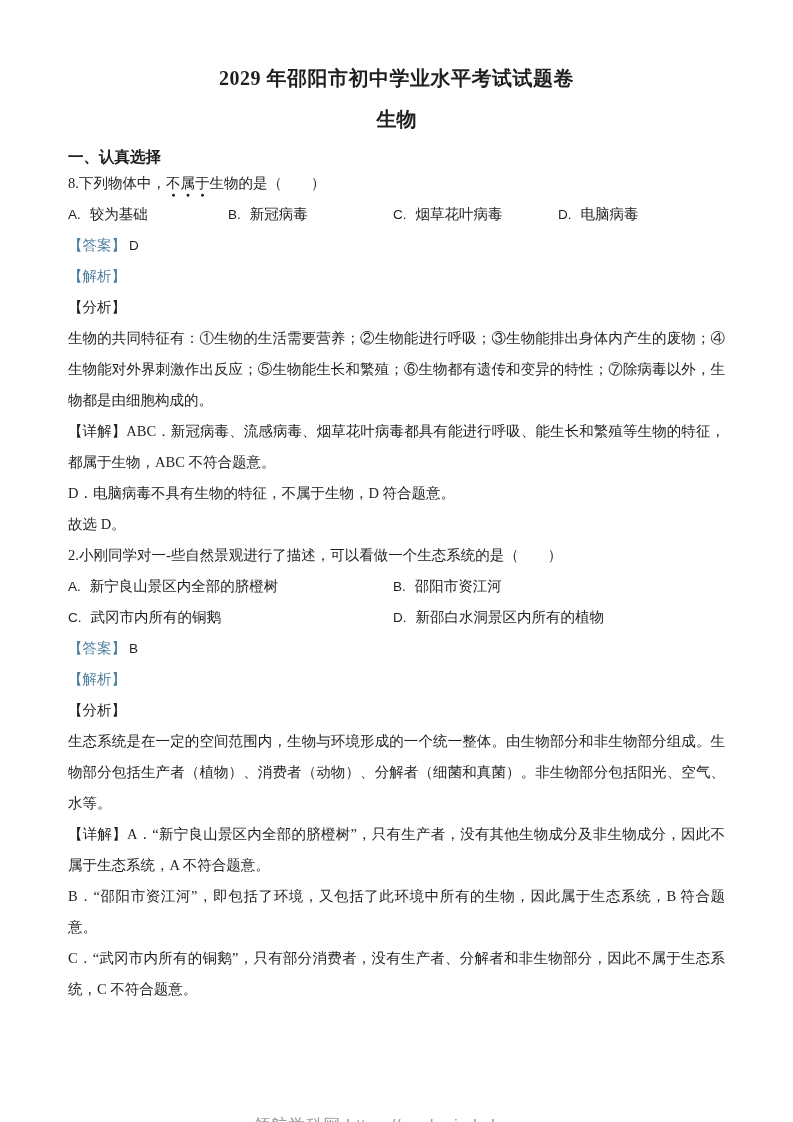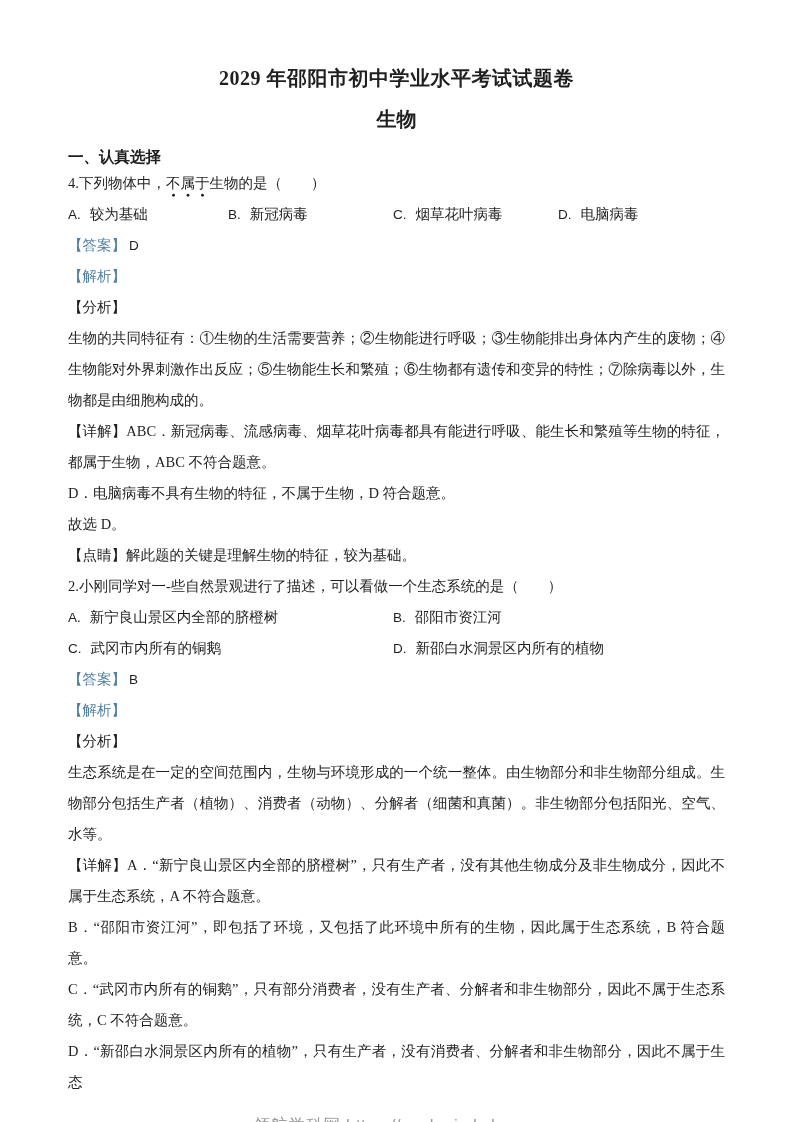--- a/index.html
+++ b/index.html
@@ -50,53 +50,51 @@
 </style>
 </head>
 <body>
 
 <div class="page">
 
   <div class="doc-title">2029 年邵阳市初中学业水平考试试题卷</div>
   <div class="doc-subject">生物</div>
   <div class="section-heading">一、认真选择</div>
 
-  <p class="ln"><span>4.下列物体中，</span><span class="emph">不属于</span><span>生物的是（　　）</span></p>
+  <p class="ln"><span>8.下列物体中，</span><span class="emph">不属于</span><span>生物的是（　　）</span></p>
 
   <div class="opts-row">
     <span class="opt"><span class="latin">A.</span><span>较为基础</span></span>
     <span class="opt"><span class="latin">B.</span><span>新冠病毒</span></span>
     <span class="opt"><span class="latin">C.</span><span>烟草花叶病毒</span></span>
     <span class="opt"><span class="latin">D.</span><span>电脑病毒</span></span>
   </div>
 
   <p class="ln"><span class="blue">【答案】</span><span class="latin ans">D</span></p>
   <p class="ln"><span class="blue">【解析】</span></p>
   <p class="ln"><span>【分析】</span></p>
   <p class="ln just">生物的共同特征有：①生物的生活需要营养；②生物能进行呼吸；③生物能排出身体内产生的废物；④生物能对外界刺激作出反应；⑤生物能生长和繁殖；⑥生物都有遗传和变异的特性；⑦除病毒以外，生物都是由细胞构成的。</p>
   <p class="ln just"><span>【详解】</span><span>ABC．新冠病毒、流感病毒、烟草花叶病毒都具有能进行呼吸、能生长和繁殖等生物的特征，都属于生物，ABC 不符合题意。</span></p>
   <p class="ln just">D．电脑病毒不具有生物的特征，不属于生物，D 符合题意。</p>
   <p class="ln">故选 D。</p>
-  <p class="ln"><span>【点睛】</span><span>解此题的关键是理解生物的特征，较为基础。</span></p>
 
   <p class="ln">2.小刚同学对一-些自然景观进行了描述，可以看做一个生态系统的是（　　）</p>
 
   <div class="opts-two-col">
     <span class="opt"><span class="latin">A.</span><span>新宁良山景区内全部的脐橙树</span></span>
     <span class="opt"><span class="latin">B.</span><span>邵阳市资江河</span></span>
   </div>
   <div class="opts-two-col">
     <span class="opt"><span class="latin">C.</span><span>武冈市内所有的铜鹅</span></span>
     <span class="opt"><span class="latin">D.</span><span>新邵白水洞景区内所有的植物</span></span>
   </div>
 
   <p class="ln"><span class="blue">【答案】</span><span class="latin ans">B</span></p>
   <p class="ln"><span class="blue">【解析】</span></p>
   <p class="ln"><span>【分析】</span></p>
   <p class="ln just">生态系统是在一定的空间范围内，生物与环境形成的一个统一整体。由生物部分和非生物部分组成。生物部分包括生产者（植物）、消费者（动物）、分解者（细菌和真菌）。非生物部分包括阳光、空气、水等。</p>
   <p class="ln just"><span>【详解】</span><span>A．“新宁良山景区内全部的脐橙树”，只有生产者，没有其他生物成分及非生物成分，因此不属于生态系统，A 不符合题意。</span></p>
   <p class="ln just">B．“邵阳市资江河”，即包括了环境，又包括了此环境中所有的生物，因此属于生态系统，B 符合题意。</p>
   <p class="ln just">C．“武冈市内所有的铜鹅”，只有部分消费者，没有生产者、分解者和非生物部分，因此不属于生态系统，C 不符合题意。</p>
-  <p class="ln just">D．“新邵白水洞景区内所有的植物”，只有生产者，没有消费者、分解者和非生物部分，因此不属于生态</p>
 
 </div>
 
 <div class="watermark">领航学科网 https://xueke.jmkzh.com</div>
 
 </body></html>

